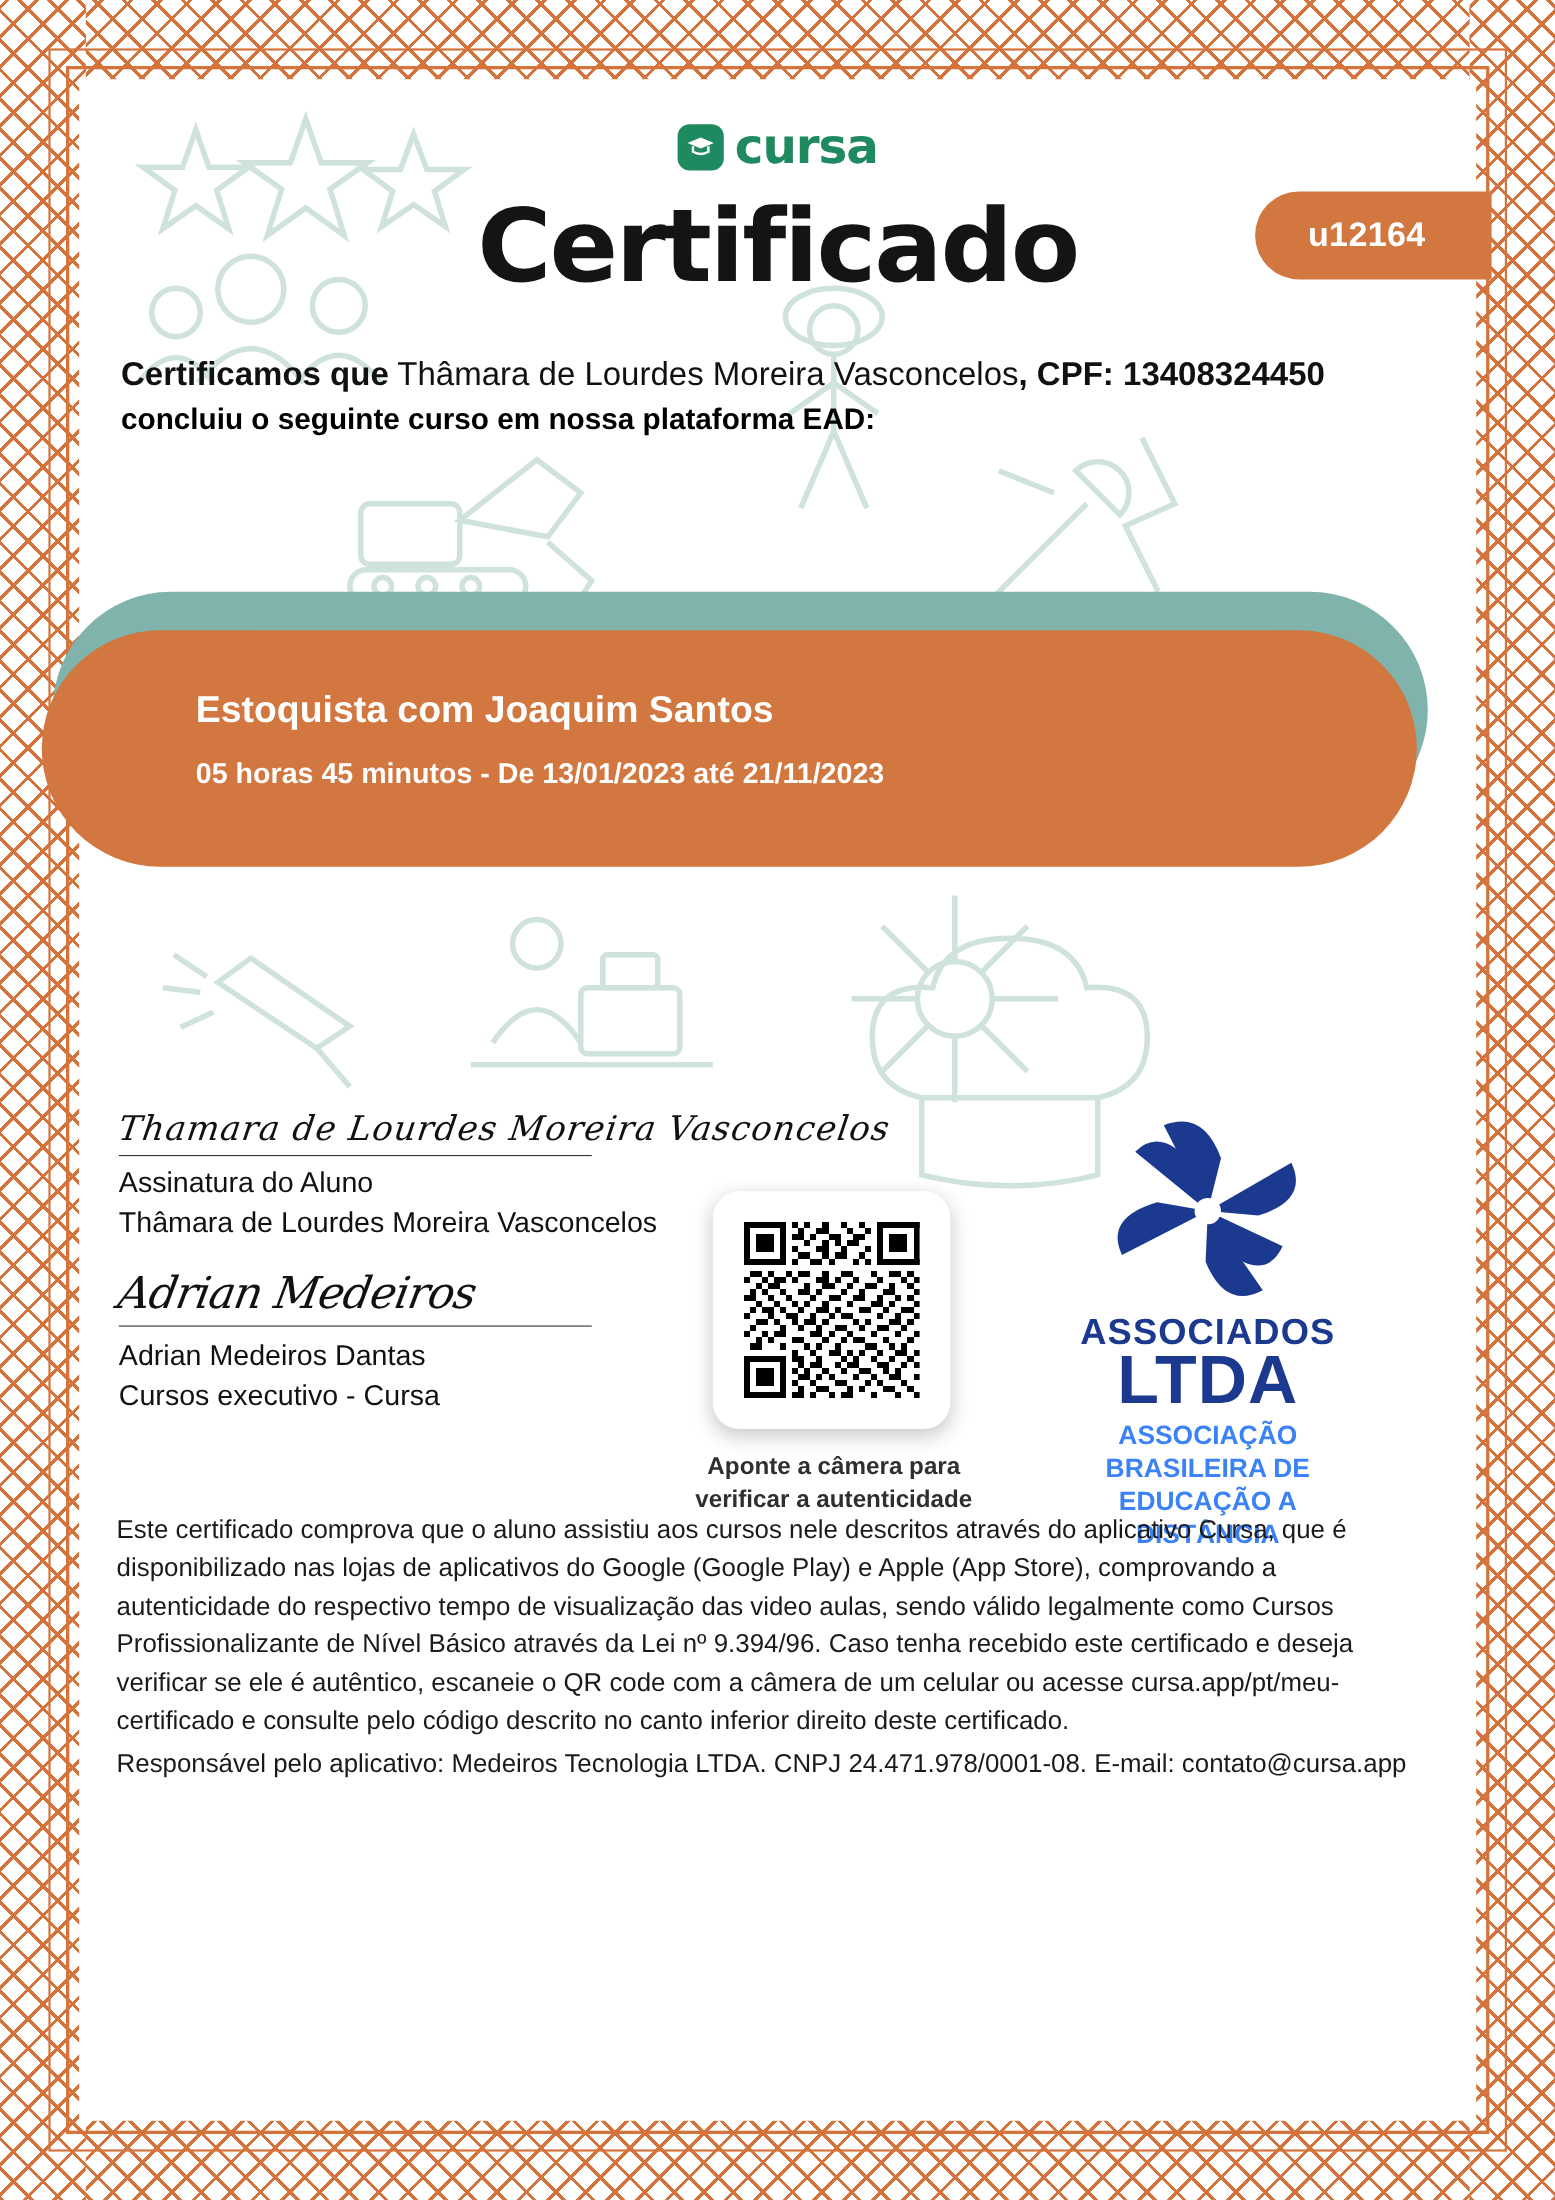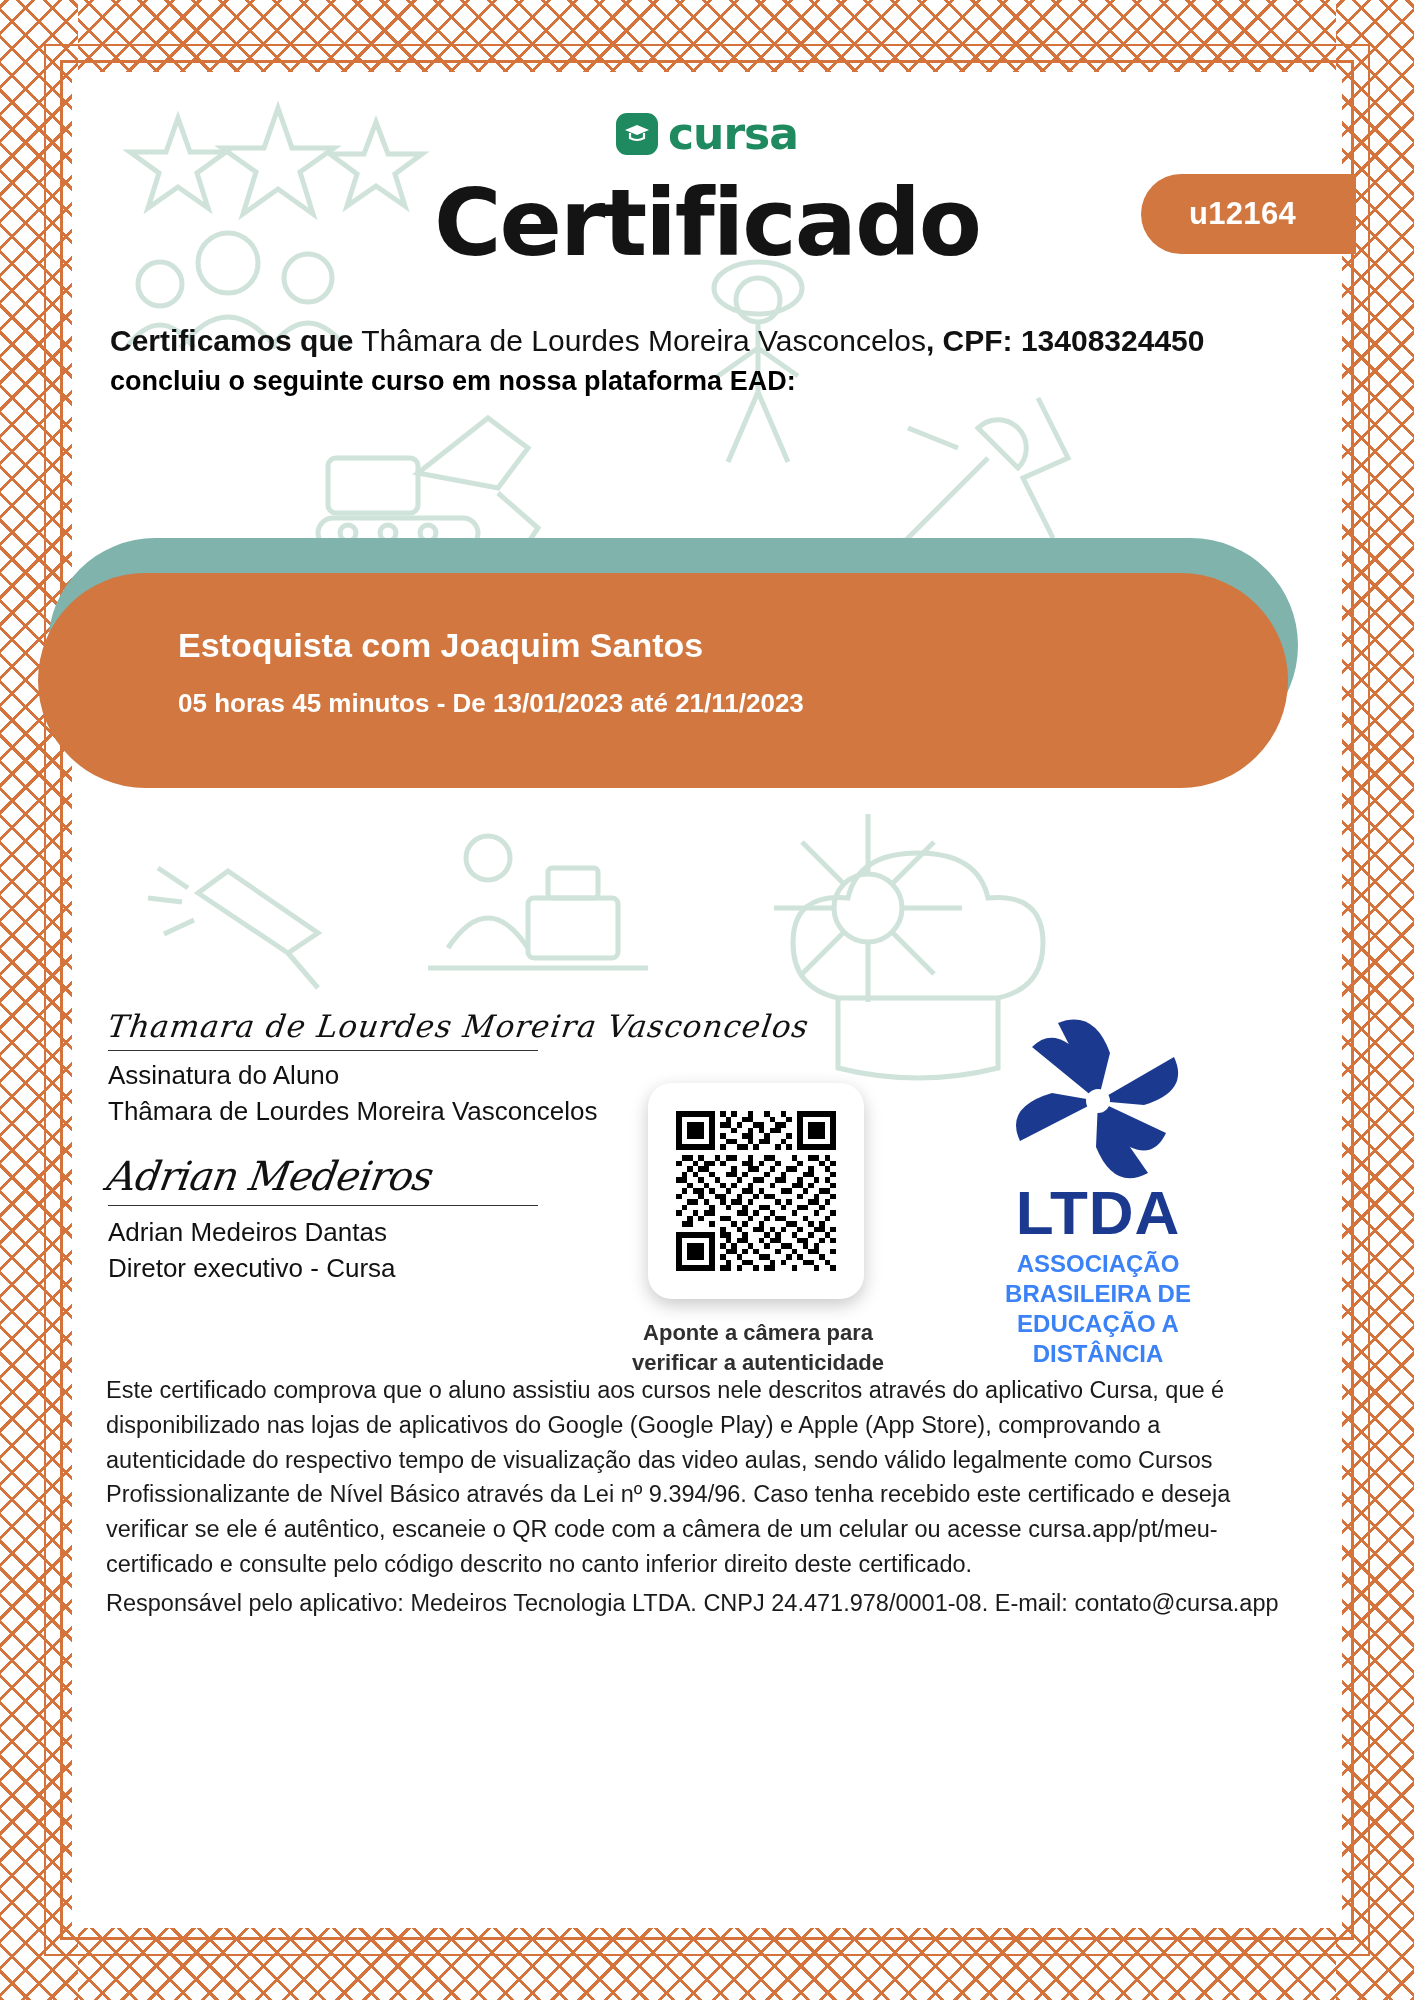--- a/index.html
+++ b/index.html
@@ -410,21 +410,21 @@
       <div class="sig-script">Thamara de Lourdes Moreira Vasconcelos</div>
       <div class="sig-rule sig-rule-long"></div>
       <div class="sig-label">Assinatura do Aluno</div>
       <div class="sig-label" style="margin-top:2px;">Thâmara de Lourdes Moreira Vasconcelos</div>
     </div>
 
     <div class="sig-block sig2">
       <div class="sig2-script">Adrian Medeiros</div>
       <div class="sig-rule"></div>
       <div class="sig-label" style="margin-top:10px;">Adrian Medeiros Dantas</div>
-      <div class="sig-label" style="margin-top:2px;">Diretor executivo - Cursa</div>
+      <div class="sig-label" style="margin-top:2px;">Cursos executivo - Cursa</div>
     </div>
 
     <div class="qr-card">
       <svg class="qr-img" viewBox="0 0 29 29" shape-rendering="crispEdges">
         <rect width="29" height="29" fill="#ffffff"></rect>
         <g fill="#000000">
           <rect x="0" y="0" width="7" height="1"></rect>
             <rect x="0" y="6" width="7" height="1"></rect>
           <rect x="0" y="0" width="1" height="7"></rect>
             <rect x="6" y="0" width="1" height="7"></rect>
@@ -651,20 +651,21 @@
         <g fill="#1b3a8f">
           <path d="M100 88 L60 10 Q96 -4 112 40 Z"></path>
           <path d="M100 88 L176 44 Q192 78 146 92 Z"></path>
           <path d="M100 88 L150 160 Q116 178 98 134 Z"></path>
           <path d="M100 88 L22 128 Q6 94 54 80 Z"></path>
           <path d="M100 88 L34 34 Q58 10 88 48 Z"></path>
           <path d="M100 88 L168 120 Q152 154 114 122 Z"></path>
         </g>
         <circle cx="100" cy="88" r="12" fill="#ffffff"></circle>
       </svg>
+      <div class="abed-assoc">ASSOCIADOS</div>
       <div class="abed-big">LTDA</div>
       <div class="abed-sub">
         <div>ASSOCIAÇÃO</div>
         <div>BRASILEIRA DE</div>
         <div>EDUCAÇÃO A</div>
         <div>DISTÂNCIA</div>
       </div>
     </div>
 
     <div class="footer">

